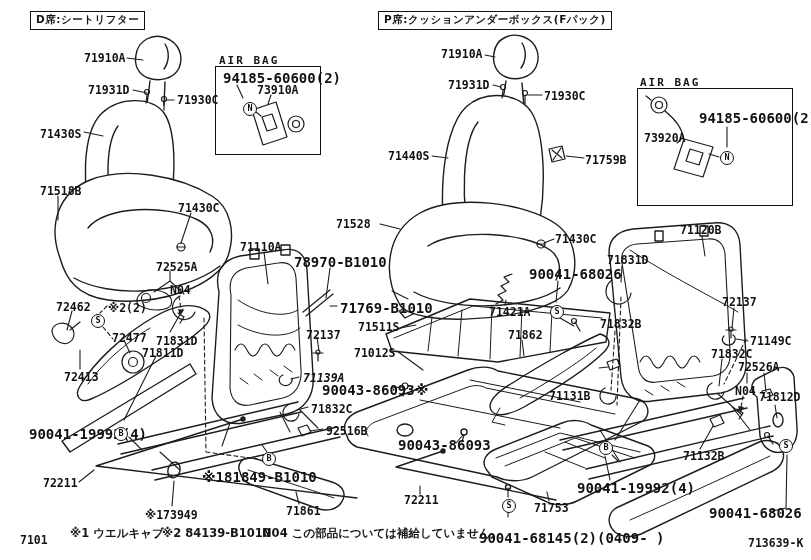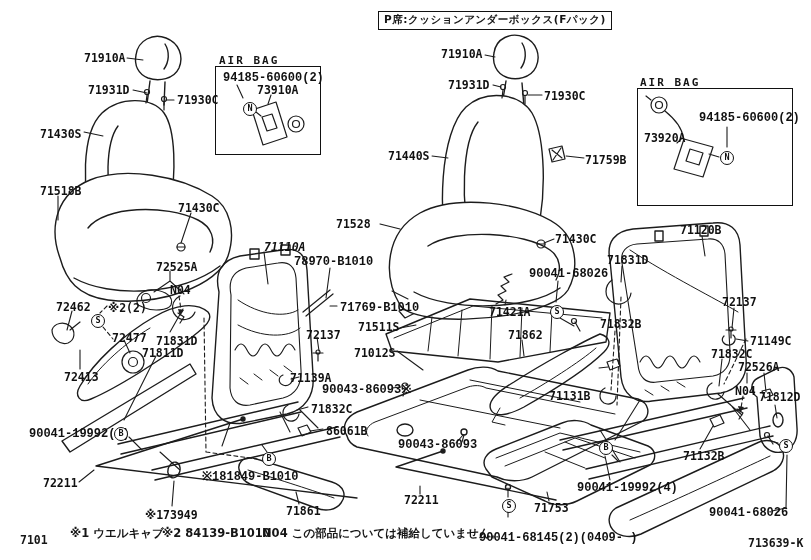--- a/index.html
+++ b/index.html
@@ -1,21 +1,21 @@
 <!DOCTYPE html>
 <html><head>
 <meta charset="utf-8">
 <style>
   html,body{margin:0;padding:0;background:#fff;}
   #stage{position:relative;width:811px;height:560px;background:#ffffff;overflow:hidden;
          font-family:"DejaVu Sans Mono","DejaVu Sans",monospace;color:#161616;}
   #stage svg{position:absolute;left:0;top:0;}
   #label-layer{position:absolute;left:0;top:0;width:811px;height:560px;}
   .plabel{position:absolute;font-weight:bold;font-size:11.5px;line-height:12px;white-space:nowrap;color:#111;}
-  .plabel.sm{font-size:12px;font-family:Liberation Mono, monospace;}
+  .plabel.sm{font-size:14px;}
   .plabel.pre{white-space:pre;font-size:10.5px;line-height:13.5px;}
   .plabel.circ{width:12px;height:12px;border:1.4px solid #111;border-radius:50%;
                font-size:8.5px;line-height:11px;text-align:center;background:#fff;}
   .hdr{position:absolute;border:1.6px solid #111;background:#fff;padding:1px 5px 2px 5px;
        font-family:"DejaVu Sans","Liberation Sans",sans-serif;font-weight:bold;font-size:10.5px;
        letter-spacing:.5px;white-space:nowrap;}
   .abox{position:absolute;border:1.6px solid #111;}
   .abox-title{position:absolute;font-weight:bold;font-size:11px;letter-spacing:2px;white-space:nowrap;}
   .note{position:absolute;font-family:"DejaVu Sans","Liberation Sans",sans-serif;
         font-weight:bold;font-size:11.5px;white-space:nowrap;}
@@ -186,20 +186,21 @@
                M204,318 L206,452 M206,452 L257,459
                M621,297 L617,405 M615,331 L611,390 M746,339 L724,384 M743,396 L741,408"></path>
     </g>
     <g fill="#1c1c1c" stroke="none">
       <polygon points="178,309 184,310 180,316"></polygon>
       <polygon points="738,406 744,407 740,413"></polygon>
     </g>
   </g>
 </svg>
 
+<div class="hdr" style="left:30px;top:11px">D席:シートリフター</div>
 <div class="hdr" style="left:378px;top:11px">P席:クッションアンダーボックス(Fパック)</div>
 
 <div class="abox" style="left:215px;top:66px;width:104px;height:87px"></div>
 <div class="abox-title" style="left:219px;top:54px">AIR BAG</div>
 <div class="abox" style="left:637px;top:88px;width:154px;height:116px"></div>
 <div class="abox-title" style="left:640px;top:76px">AIR BAG</div>
 
 <div class="note" style="left:70px;top:526px">※1 ウエルキャブ</div>
 <div class="note" style="left:162px;top:526px">※2 84139-B1010</div>
 <div class="note" style="left:262px;top:526px">N04 この部品については補給していません。</div>
@@ -218,28 +219,28 @@
       <div class="plabel circ" style="left: 243px; top: 102px;">N</div>
       <div class="plabel" style="left: 156px; top: 261px;">72525A</div>
       <div class="plabel" style="left: 170px; top: 284px;">N04</div>
       <div class="plabel" style="left: 56px; top: 301px;">72462</div>
       <div class="plabel" style="left: 108px; top: 302px;">※2(2)</div>
       <div class="plabel circ" style="left: 91px; top: 314px;">S</div>
       <div class="plabel" style="left: 112px; top: 332px;">72477</div>
       <div class="plabel" style="left: 156px; top: 335px;">71831D</div>
       <div class="plabel" style="left: 142px; top: 347px;">71811D</div>
       <div class="plabel" style="left: 64px; top: 371px;">72413</div>
-      <div class="plabel" style="left: 264px; top: 241px; font-style: italic;">71110A</div>
+      <div class="plabel" style="left: 240px; top: 241px;">71110A</div>
       <div class="plabel sm" style="left: 294px; top: 256px;">78970-B1010</div>
       <div class="plabel sm" style="left: 340px; top: 302px;">71769-B1010</div>
       <div class="plabel" style="left: 306px; top: 329px;">72137</div>
-      <div class="plabel" style="left: 290px; top: 372px;">71139A</div>
+      <div class="plabel" style="left: 303px; top: 372px; font-style: italic;">71139A</div>
       <div class="plabel sm" style="left: 322px; top: 384px;">90043-86093※</div>
       <div class="plabel" style="left: 311px; top: 403px;">71832C</div>
-      <div class="plabel" style="left: 326px; top: 425px;">86061B</div>
+      <div class="plabel" style="left: 326px; top: 425px;">92516B</div>
       <div class="plabel sm" style="left: 29px; top: 428px;">90041-19992(4)</div>
       <div class="plabel circ" style="left: 114px; top: 427px;">B</div>
       <div class="plabel" style="left: 43px; top: 477px;">72211</div>
       <div class="plabel" style="left: 145px; top: 509px;">※173949</div>
       <div class="plabel circ" style="left: 262px; top: 452px;">B</div>
       <div class="plabel sm" style="left: 202px; top: 471px;">※181849-B1010</div>
       <div class="plabel" style="left: 286px; top: 505px;">71861</div>
       <div class="plabel" style="left: 441px; top: 48px;">71910A</div>
       <div class="plabel" style="left: 448px; top: 79px;">71931D</div>
       <div class="plabel" style="left: 544px; top: 90px;">71930C</div>

